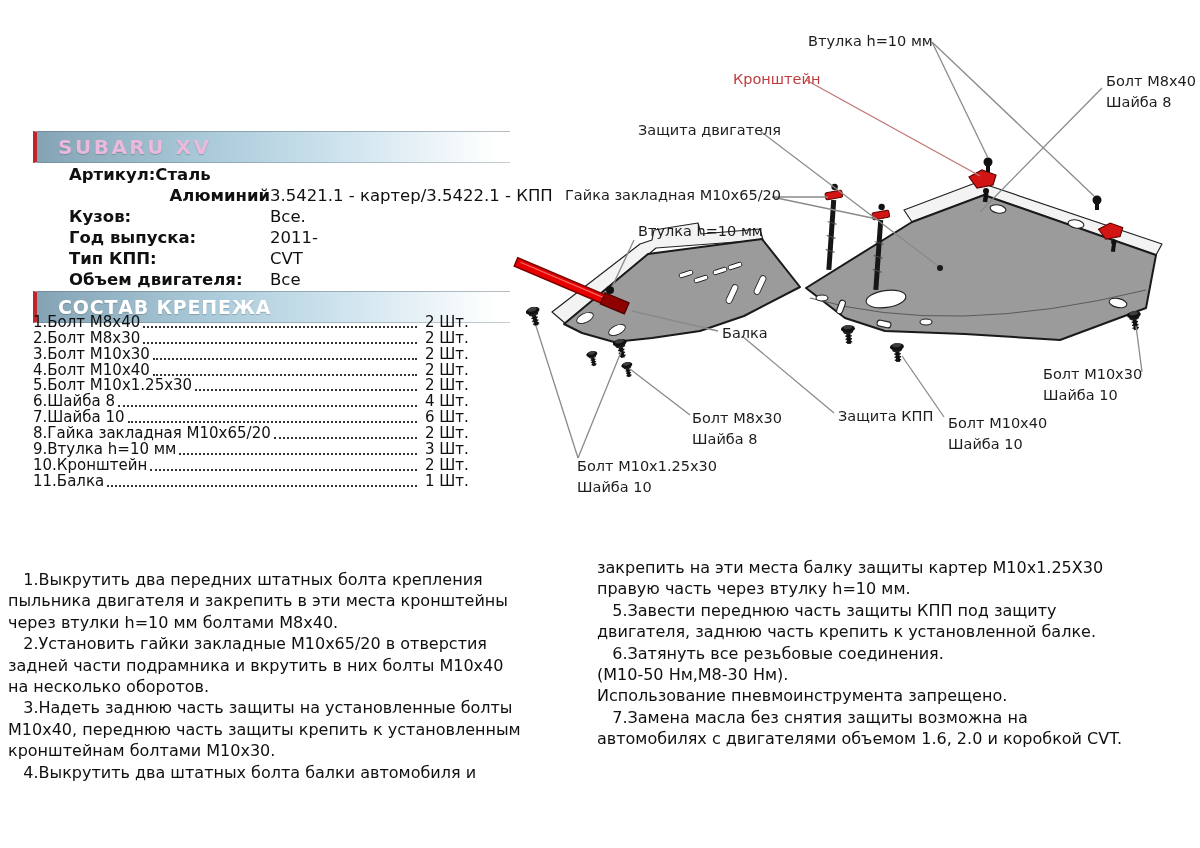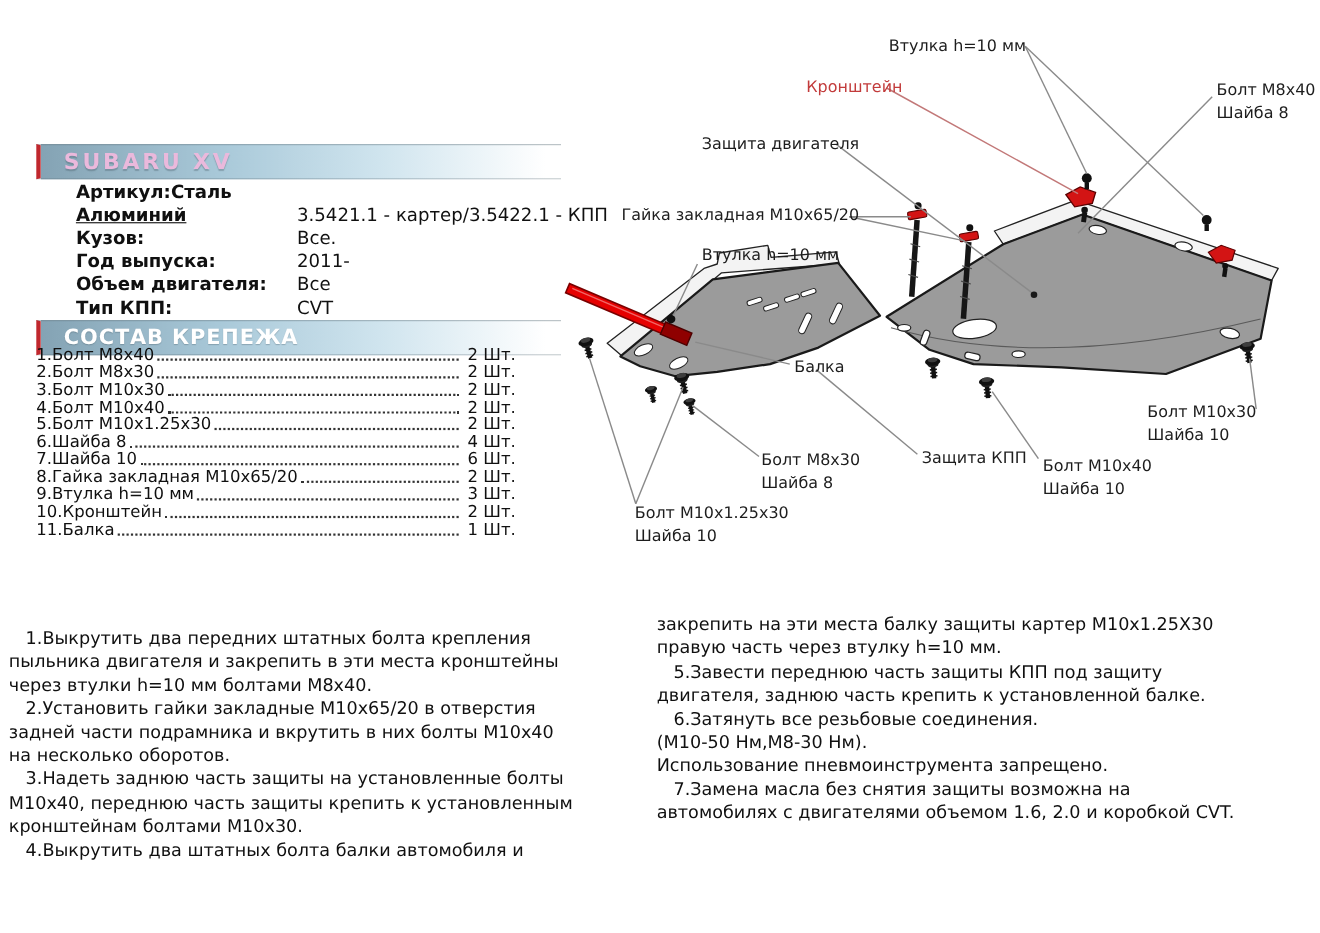--- a/index.html
+++ b/index.html
@@ -17,21 +17,21 @@
   .bar-title{font-weight:bold;font-size:19px;color:#ffffff;letter-spacing:.8px;padding-left:21px;white-space:nowrap;
              text-shadow:0 1px 1px rgba(70,90,100,.35);}
   #bar-subaru{left:33px;top:131px;width:477px;}
   #bar-subaru .bar-title{color:var(--title-pink);letter-spacing:2.5px;font-size:20px;}
   #bar-fasteners{left:33px;top:291px;width:477px;}
   #bar-instructions{left:33px;top:521px;width:1134px;height:30px;}
   
   #specs{position:absolute;left:33px;top:164px;width:478px;}
   .s-row{display:flex;line-height:21px;font-size:16.5px;margin-left:36px;}
   .s-lab{width:201px;flex:none;font-weight:bold;white-space:nowrap;}
-  .s-lab.right{text-align:left;text-decoration:underline;}
+  .s-lab.right{text-align:right;}
   .s-val{flex:1;white-space:nowrap;}
   
   #fasteners-list{position:absolute;left:33px;top:315px;width:442px;}
   .f-row{display:flex;align-items:flex-end;height:15.9px;font-size:15px;}
   .f-name{white-space:nowrap;}
   .f-dots{flex:1;border-bottom:2.2px dotted #333;margin:0 8px 3px 3px;min-width:10px;}
   .f-qty{width:50px;flex:none;white-space:nowrap;}
   
   .instr-col{position:absolute;top:557px;}
   #instr-left{left:8px;margin-top:12px;}
@@ -187,26 +187,26 @@
     </div>
     <div class="s-row">
       <span class="s-lab">Кузов:</span>
       <span class="s-val">Все.</span>
     </div>
     <div class="s-row">
       <span class="s-lab">Год выпуска:</span>
       <span class="s-val">2011-</span>
     </div>
     <div class="s-row">
+      <span class="s-lab">Тип КПП:</span>
+      <span class="s-val">CVT</span>
+    </div>
+    <div class="s-row">
       <span class="s-lab">Объем двигателя:</span>
       <span class="s-val">Все</span>
-    </div>
-    <div class="s-row">
-      <span class="s-lab">Тип КПП:</span>
-      <span class="s-val">CVT</span>
     </div>
   </div>
 
   <div class="bar" id="bar-fasteners">
     <span class="bar-title">СОСТАВ КРЕПЕЖА</span>
   </div>
 
   <div id="fasteners-list">
     <div class="f-row">
         <span class="f-name">1.Болт М8х40</span>

